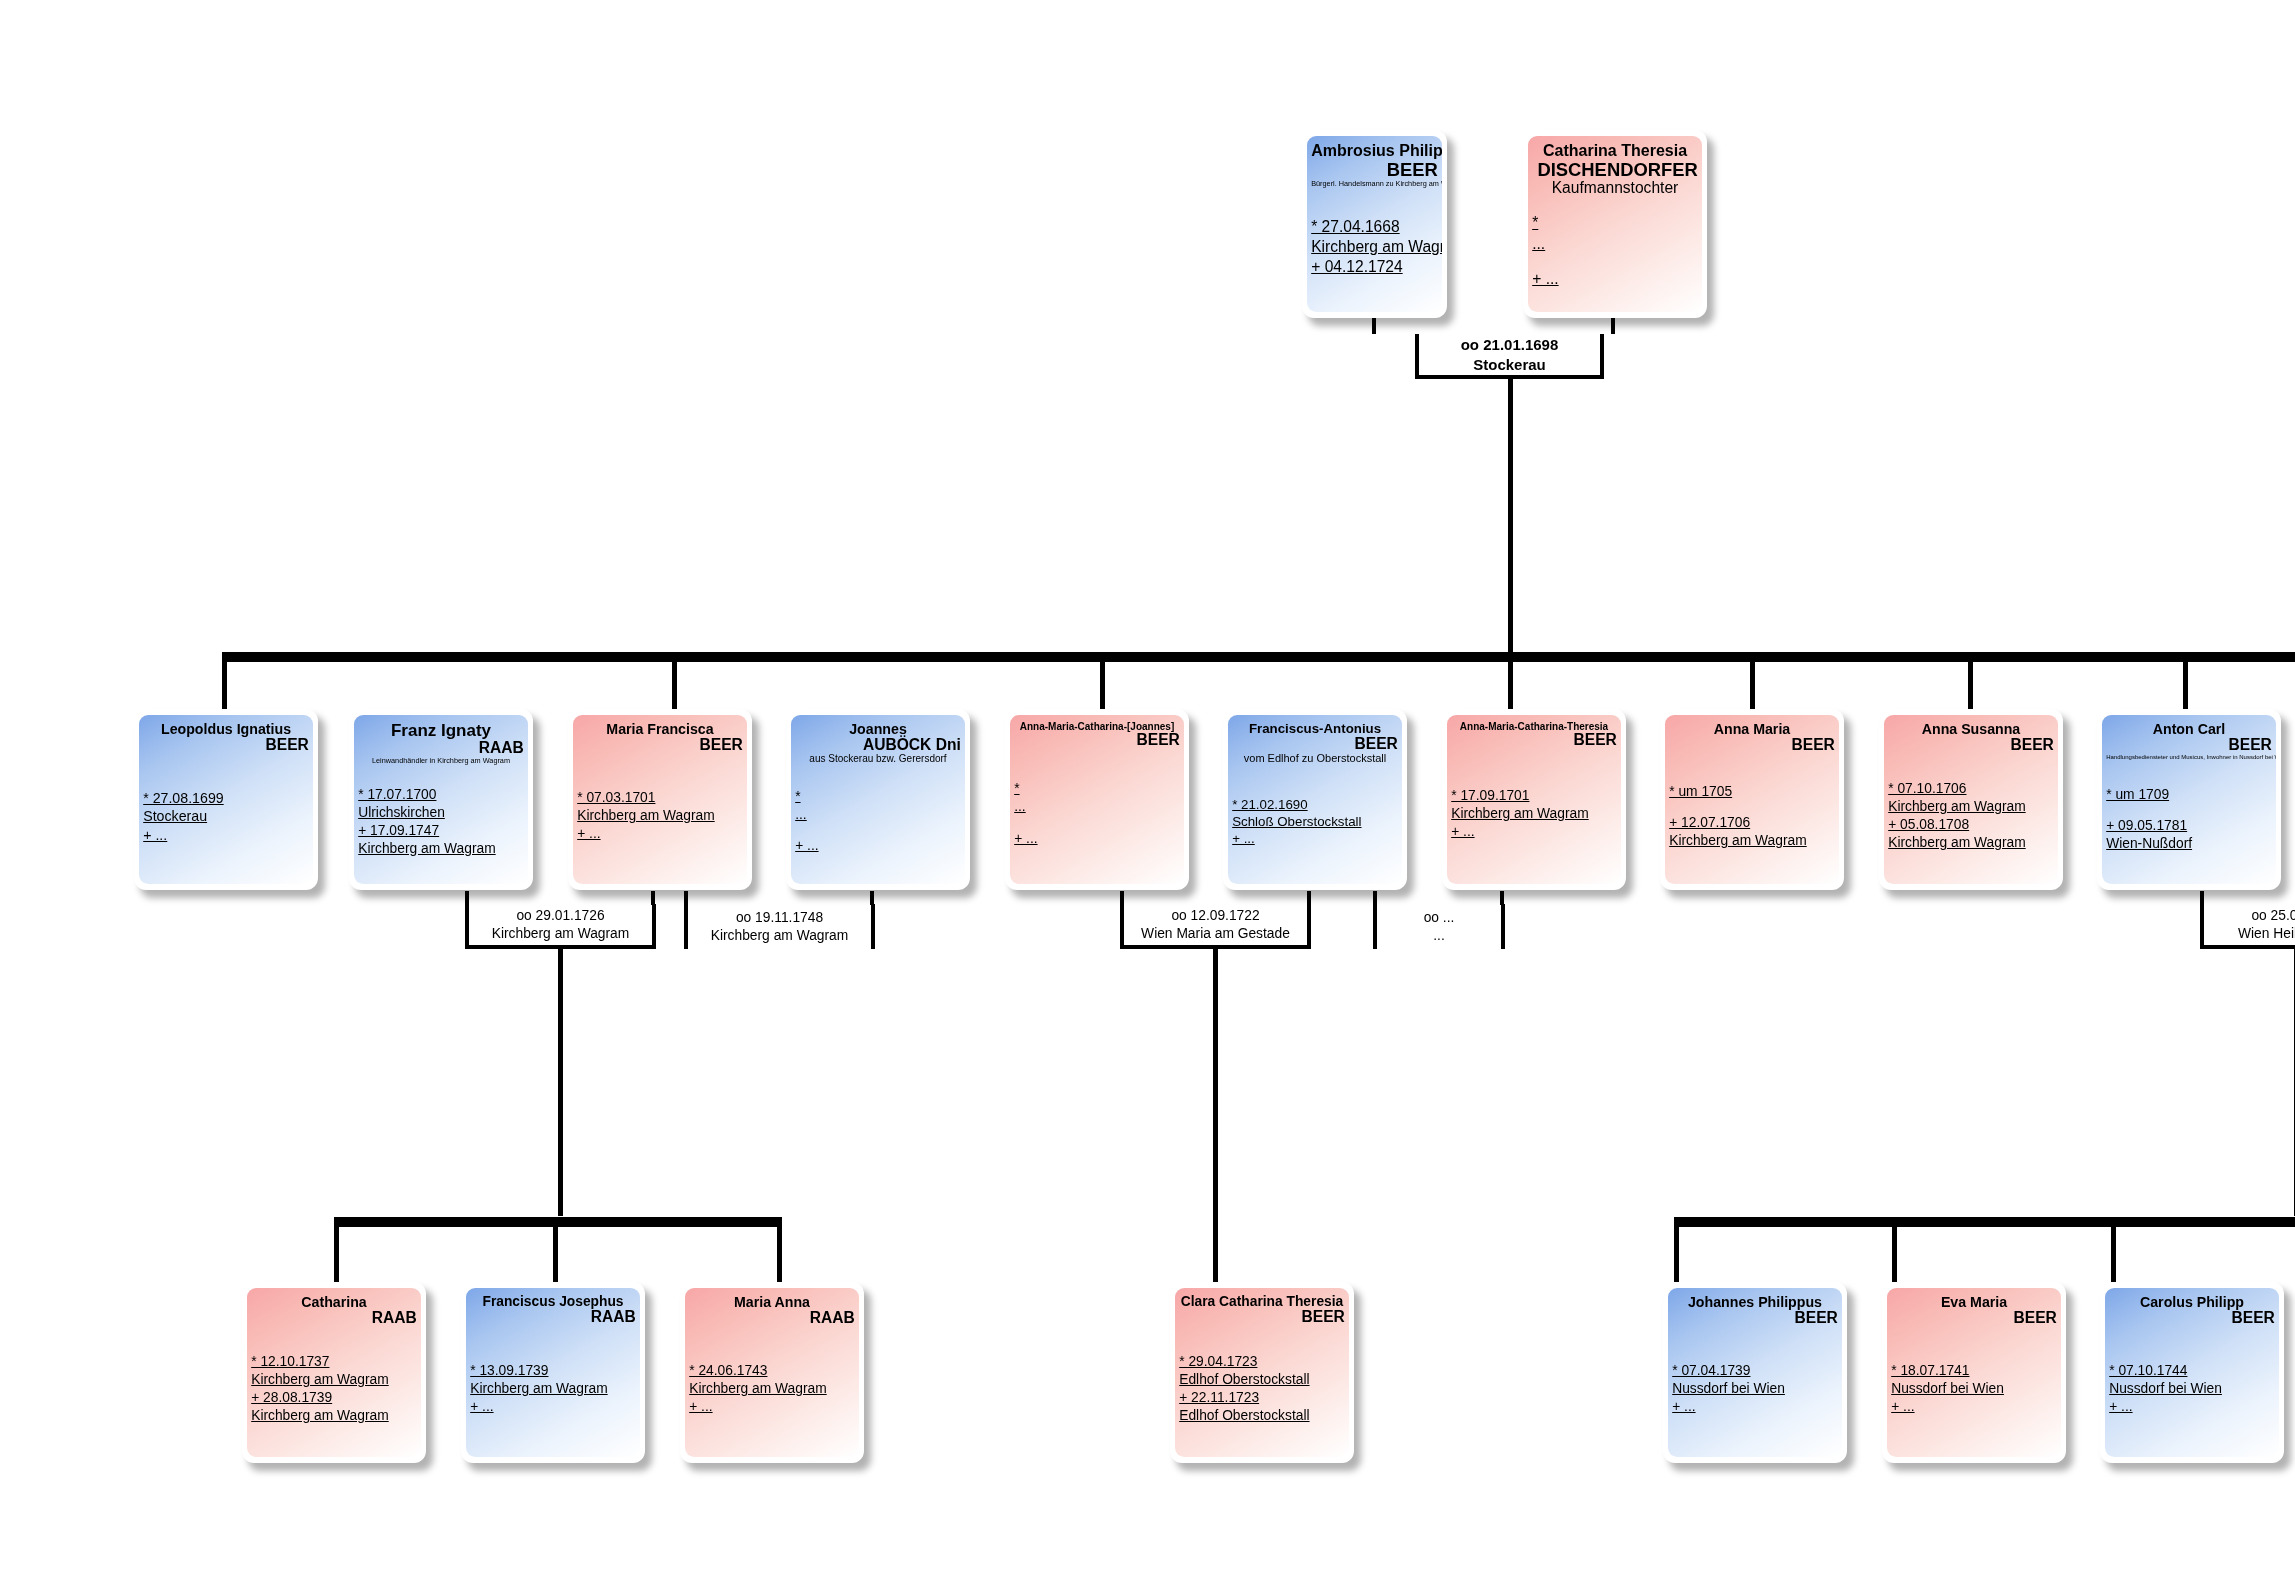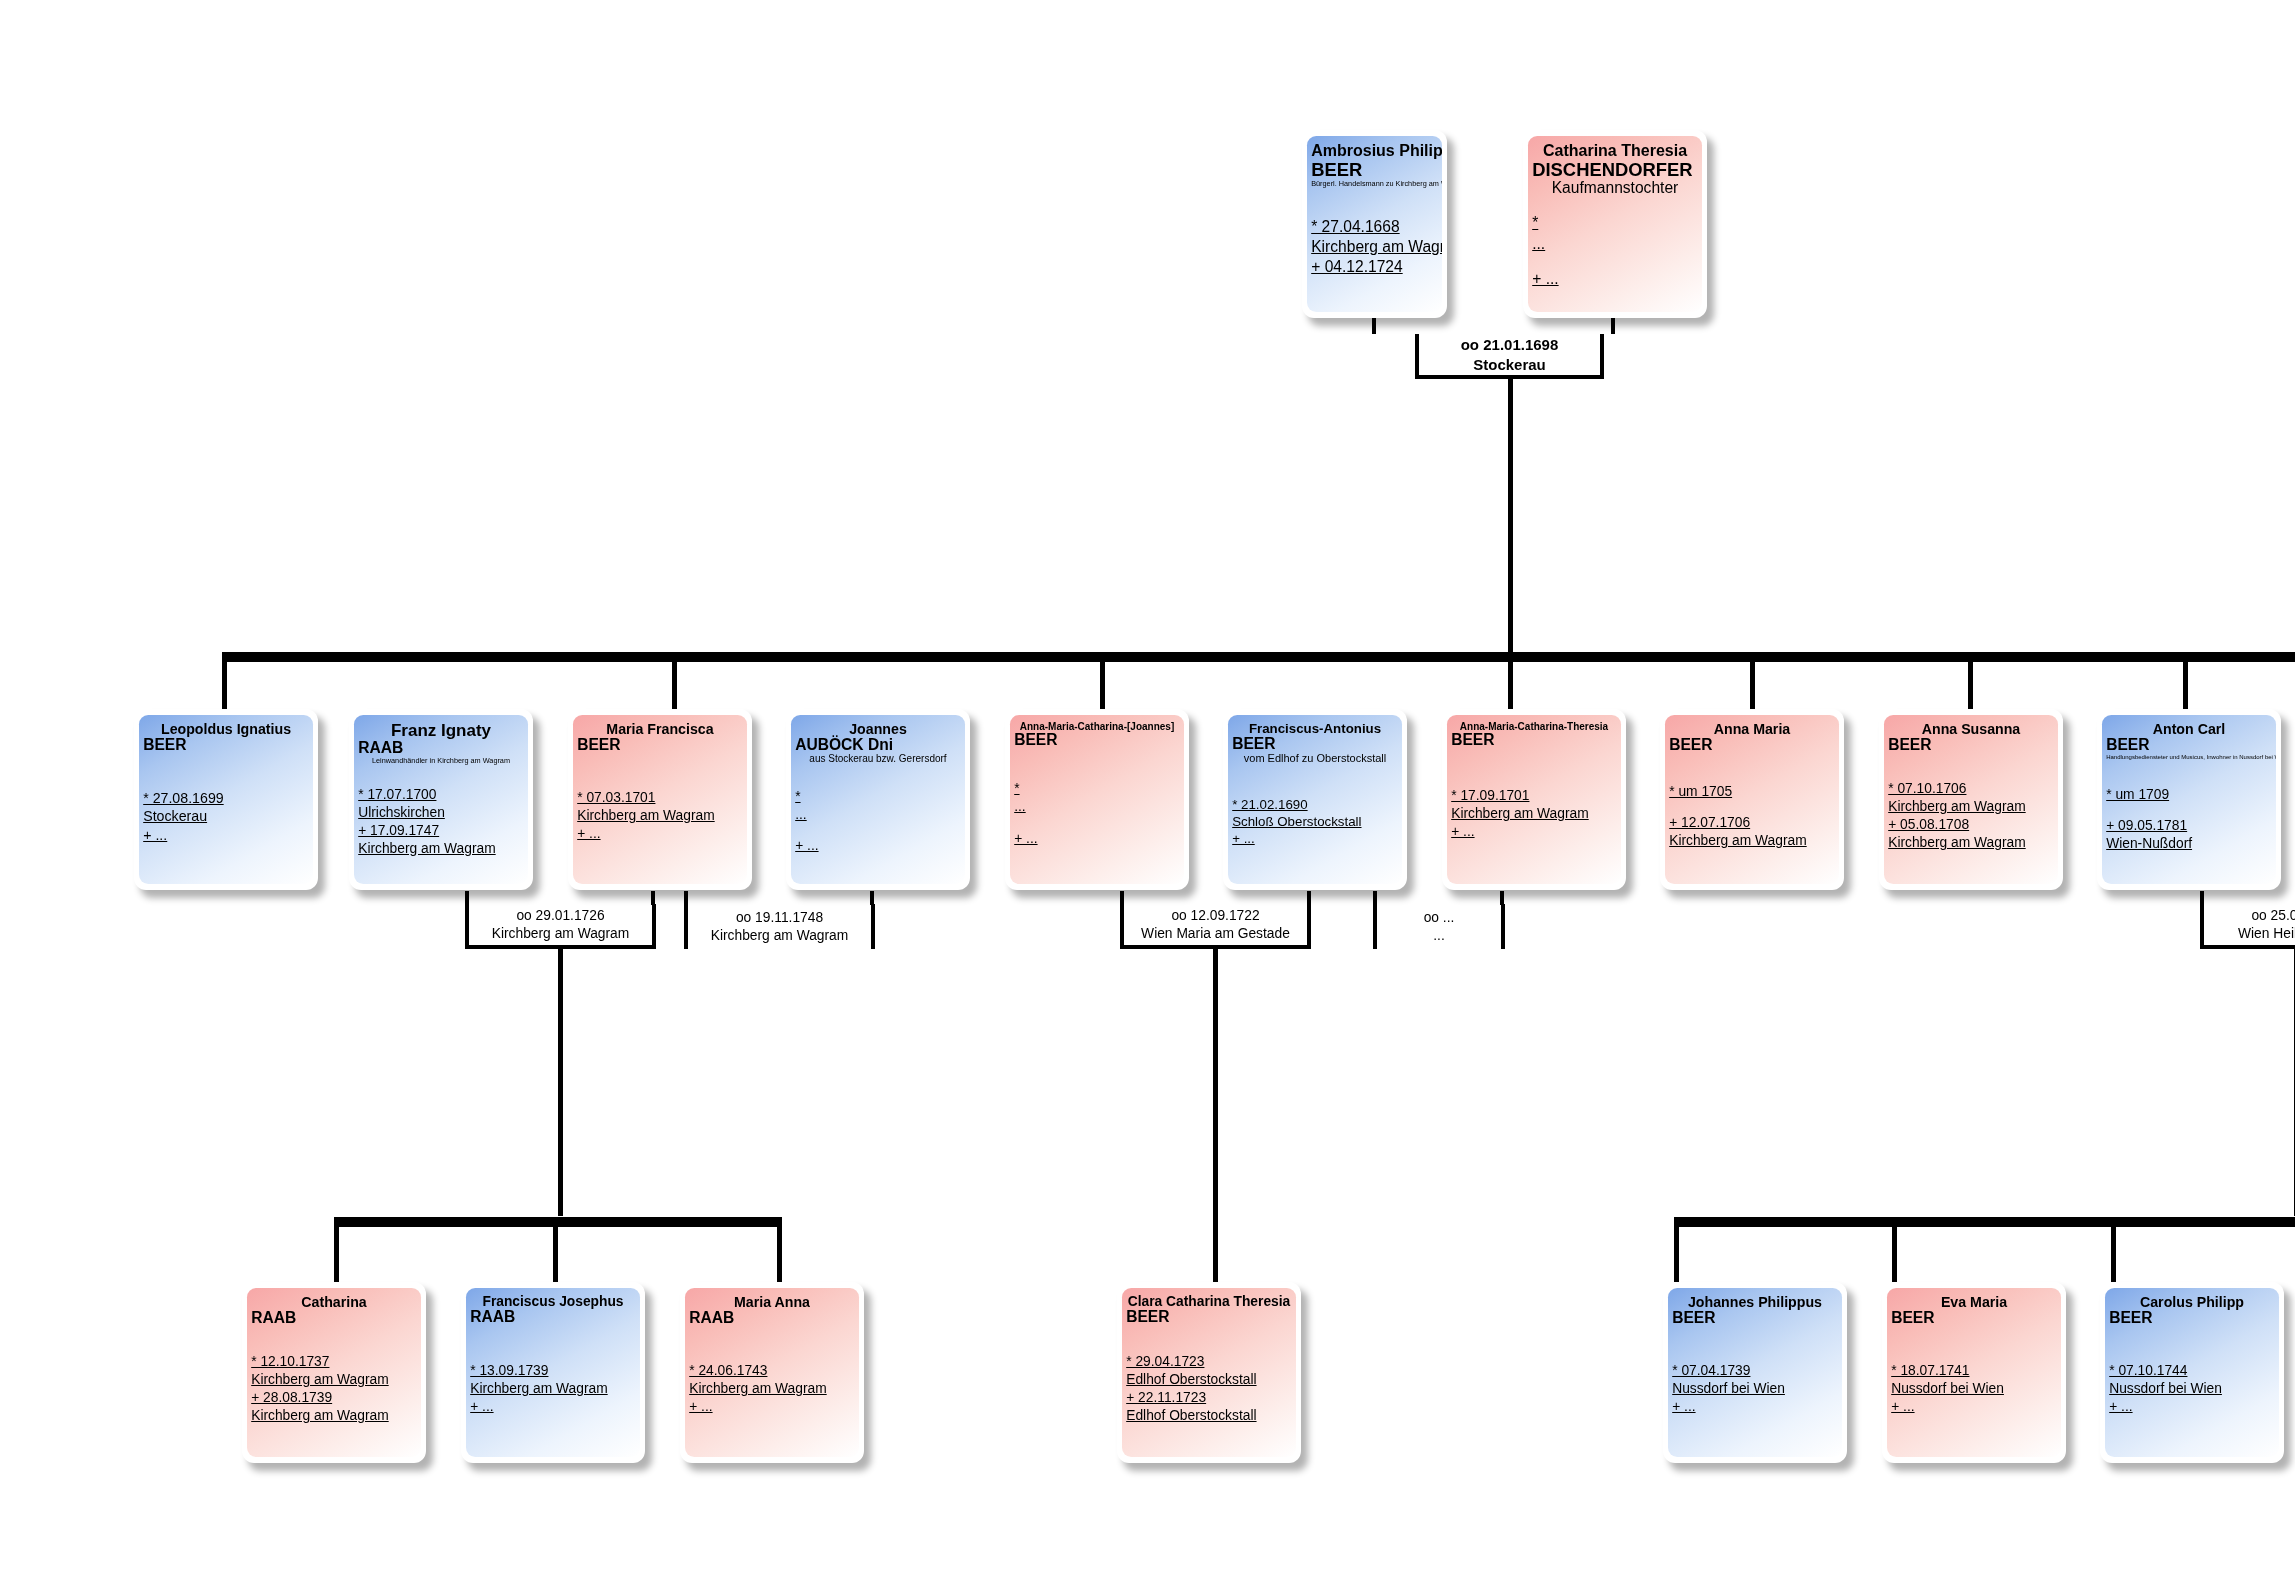--- a/index.html
+++ b/index.html
@@ -30,21 +30,21 @@
     background:linear-gradient(150deg,#7ea7e8 0%,#a9c6f0 22%,#cfe0f7 48%,#edf4fd 76%,#ffffff 100%);
   }
   .card.female .inner{
     background:linear-gradient(150deg,#f7a7a7 0%,#f9bdb8 22%,#fbd6d1 48%,#fdeeeb 78%,#ffffff 100%);
   }
   .nm-given{
     font-weight:bold;color:#000;text-align:center;line-height:1.06;
     width:100%;white-space:nowrap;
   }
   .nm-sur{
-    font-weight:bold;color:#000;text-align:left;line-height:1.08;
+    font-weight:bold;color:#000;text-align:right;line-height:1.08;
     width:100%;white-space:nowrap;
   }
   .nm-occ{
     color:#000;text-align:center;line-height:1.05;width:100%;
     white-space:nowrap;
   }
   .dates{
     margin-top:auto;margin-bottom:auto;
     width:100%;color:#000;line-height:1.30;text-decoration:underline;
   }
@@ -341,21 +341,21 @@
       <div class="nm-sur" style="font-size:15.6px;">RAAB</div>
       <div class="nm-occ" style="font-size:7.8px;"></div>
       <div class="dates" style="font-size:13.8px;">
         <div>* 24.06.1743</div>
         <div>Kirchberg am Wagram</div>
         <div>+ ...</div>
       </div>
     </div>
   </div>
 
-  <div class="card female" style="left:1117px;top:1282px;width:184px;height:181px;">
+  <div class="card female" style="left:1170px;top:1282px;width:184px;height:181px;">
     <div class="inner">
       <div class="nm-given" style="font-size:13.8px;">Clara Catharina Theresia</div>
       <div class="nm-sur" style="font-size:15.6px;">BEER</div>
       <div class="nm-occ" style="font-size:7.8px;"></div>
       <div class="dates" style="font-size:13.8px;">
         <div>* 29.04.1723</div>
         <div>Edlhof Oberstockstall</div>
         <div>+ 22.11.1723</div>
         <div>Edlhof Oberstockstall</div>
       </div>

